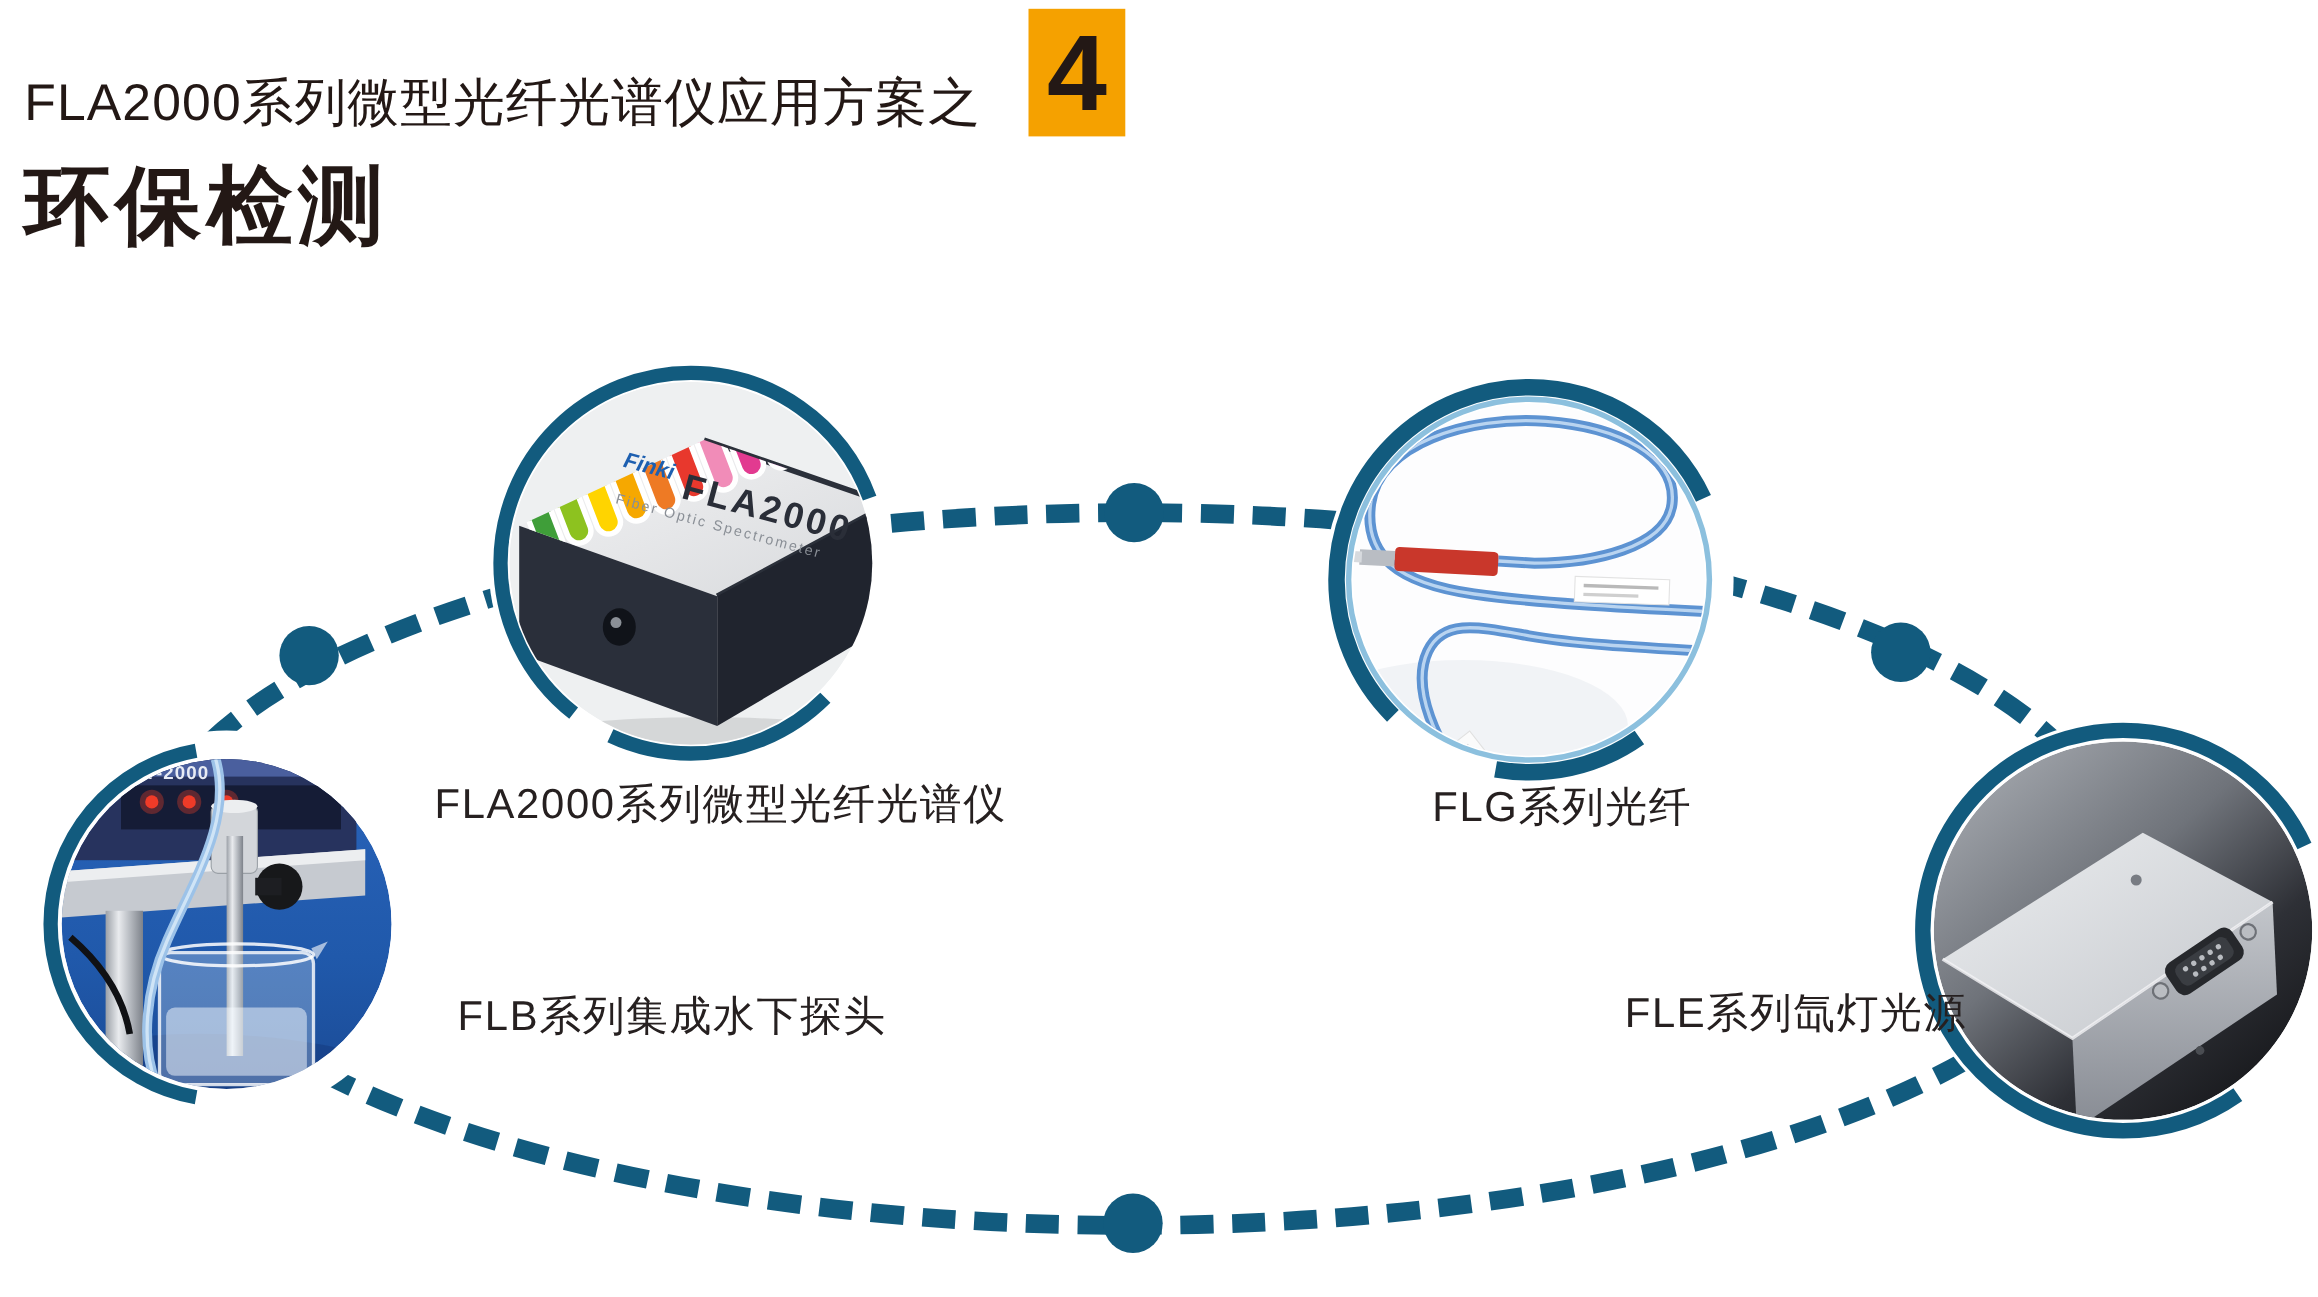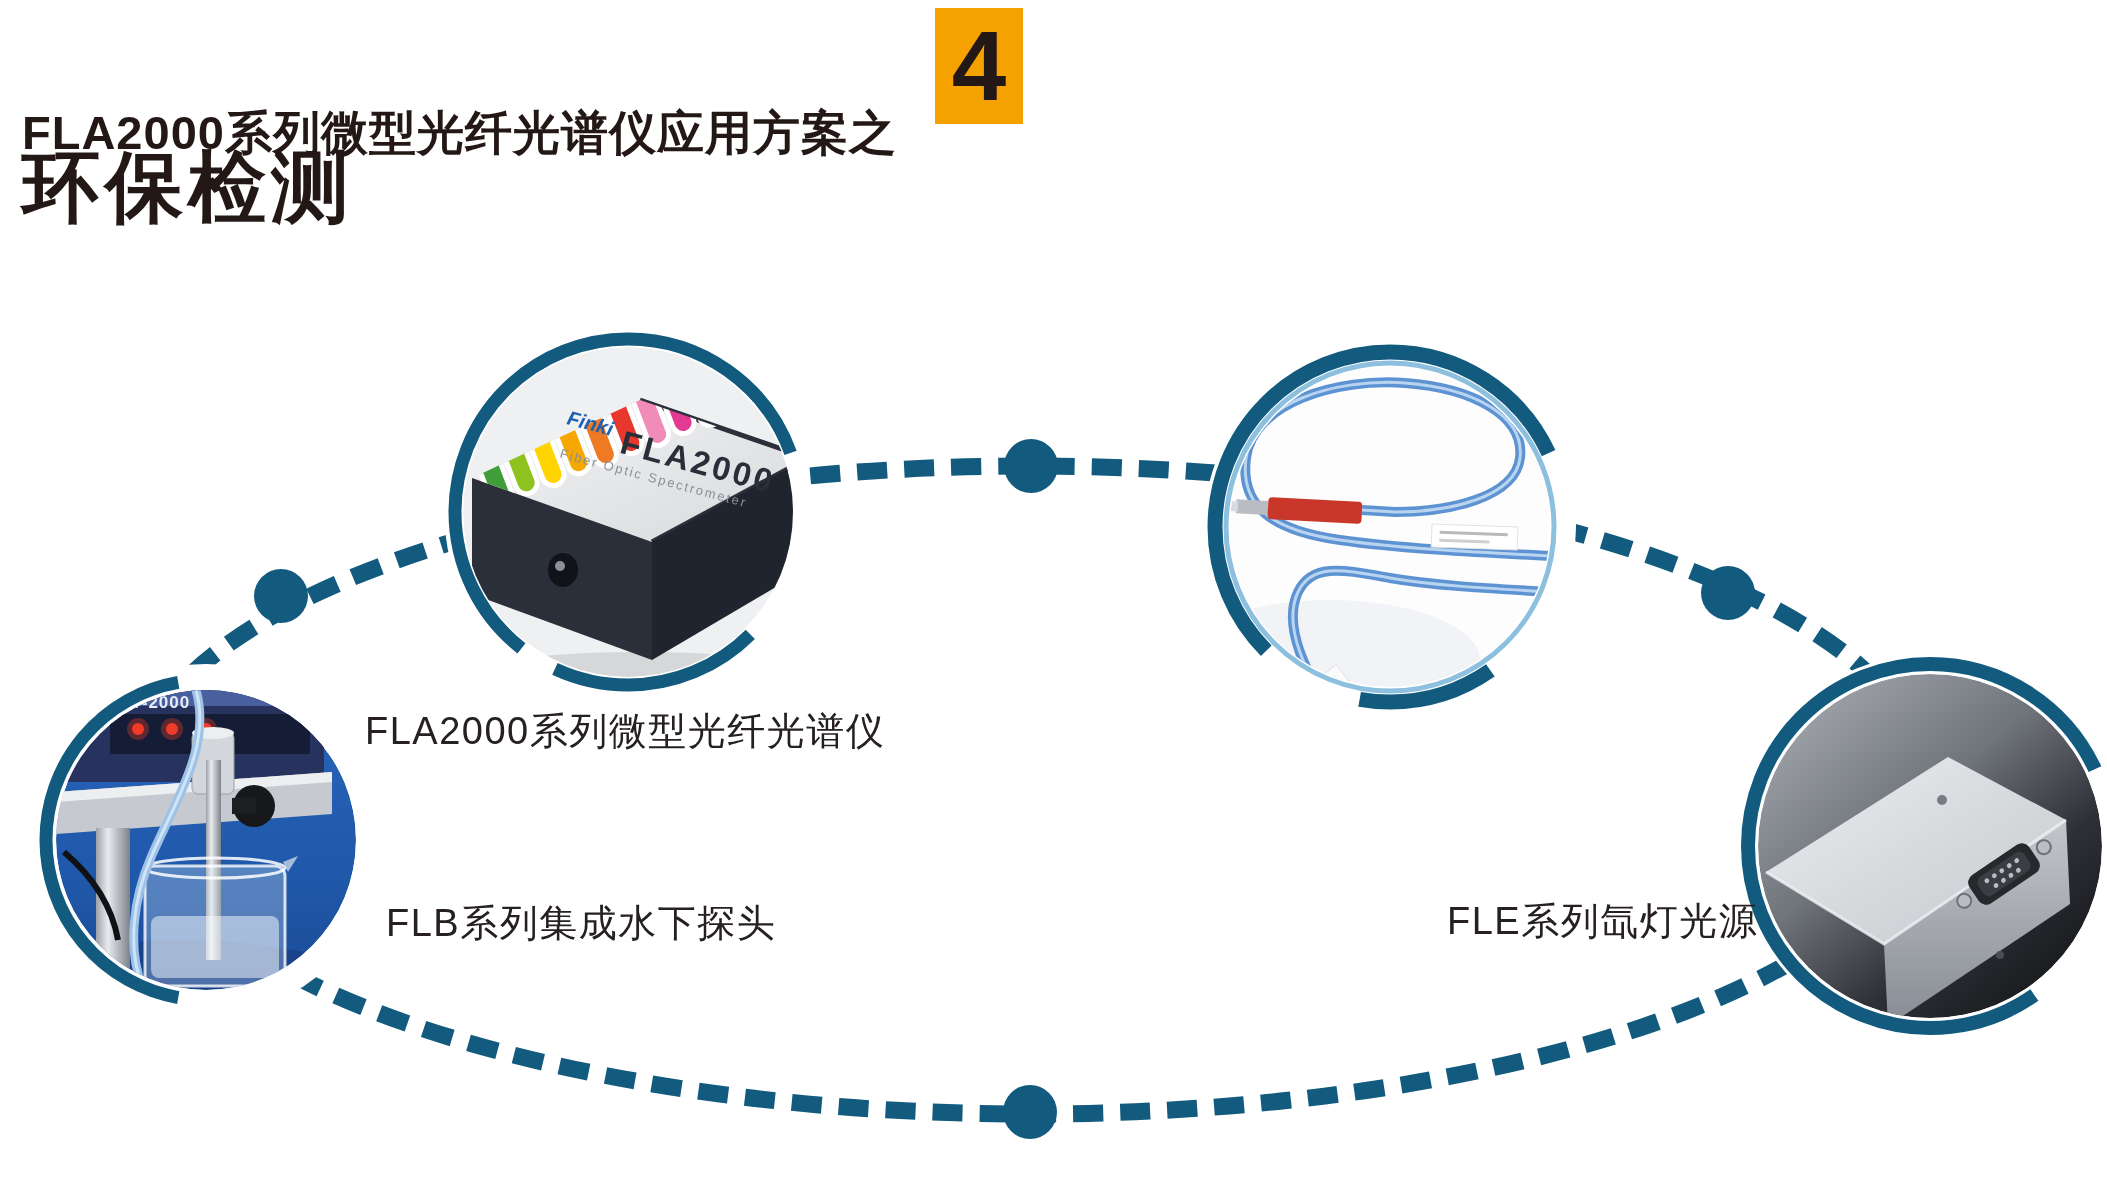--- a/index.html
+++ b/index.html
@@ -1,23 +1,23 @@
 <!DOCTYPE html>
 <html><head>
 <meta charset="utf-8">
 <style>
   html,body{margin:0;padding:0;background:#ffffff;}
   .stage{position:relative;width:2107px;height:1179px;background:#ffffff;overflow:hidden;
          font-family:"Liberation Sans","DejaVu Sans",sans-serif;color:#231815;}
   .stage svg{position:absolute;left:0;top:0;}
-  .hdr-title{position:absolute;left:22px;top:62px;font-size:47px;font-weight:700;letter-spacing:1px;white-space:nowrap;margin-top:40px;}
+  .hdr-title{position:absolute;left:22px;top:62px;font-size:47px;font-weight:400;letter-spacing:1px;white-space:nowrap;}
   .hdr-badge{position:absolute;left:935px;top:8px;width:88px;height:116px;background:#F5A100;
              display:flex;align-items:center;justify-content:center;font-size:98px;font-weight:600;color:#231815;}
   .hdr-subtitle{position:absolute;left:22px;top:136px;font-size:78px;font-weight:600;letter-spacing:5px;white-space:nowrap;text-align:center;}
-  .prod-label{position:absolute;font-size:38px;font-weight:400;letter-spacing:1.5px;color:#262020;white-space:nowrap;}
+  .prod-label{position:absolute;font-size:38px;font-weight:400;letter-spacing:1.5px;color:#262020;white-space:nowrap;margin-left:30px;}
   .lbl-spectrometer{left:365px;top:706px;}
   .lbl-fiber{left:1272px;top:708px;}
   .lbl-probe{left:386px;top:898px;}
   .lbl-xenon{left:1447px;top:896px;}
   text{font-family:"Liberation Sans","DejaVu Sans",sans-serif;}
 </style>
 </head>
 <body>
 
 <div class="stage">
@@ -229,16 +229,17 @@
     </g>
     <circle cx="1930" cy="846" r="182" fill="none" stroke="#125B7E" stroke-width="14" pathLength="360" stroke-dasharray="0 55 280 25"></circle>
   </g>
 </svg>
 
   <div class="hdr-title">FLA2000系列微型光纤光谱仪应用方案之</div>
   <div class="hdr-badge">4</div>
   <div class="hdr-subtitle">环保检测</div>
 
   <div class="prod-label lbl-spectrometer">FLA2000系列微型光纤光谱仪</div>
+  <div class="prod-label lbl-fiber">FLG系列光纤</div>
   <div class="prod-label lbl-xenon">FLE系列氙灯光源</div>
   <div class="prod-label lbl-probe">FLB系列集成水下探头</div>
 
 </div>
 
 </body></html>

